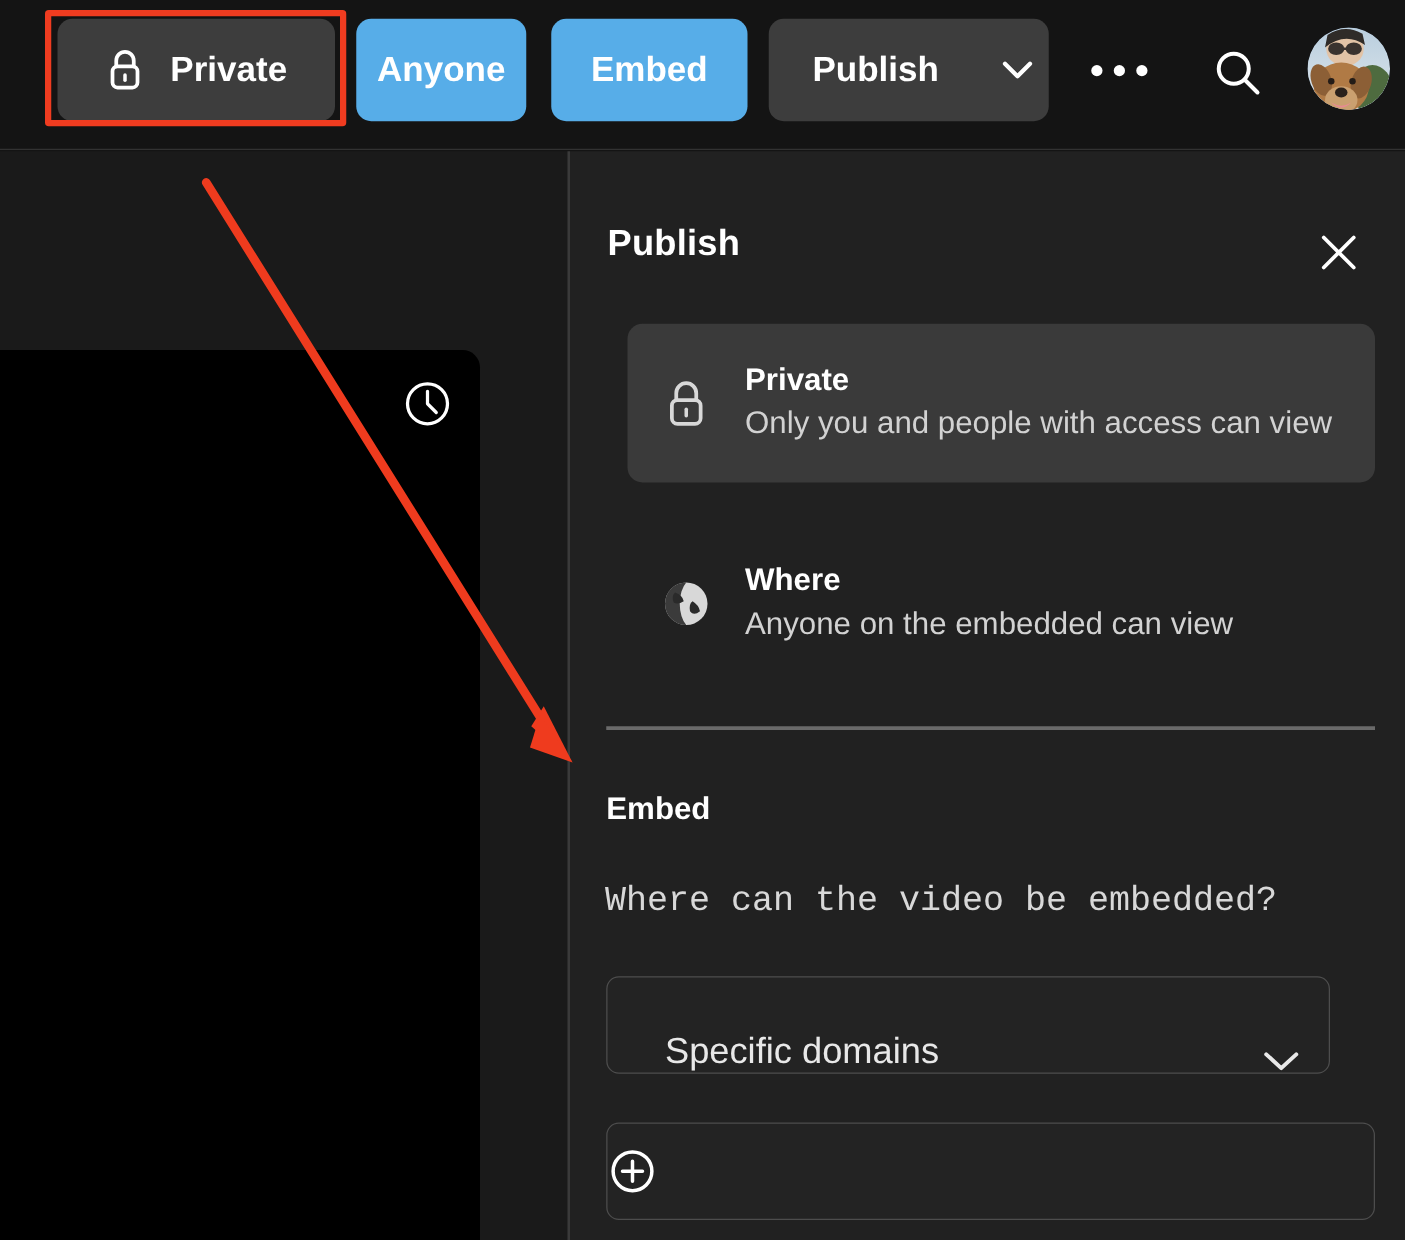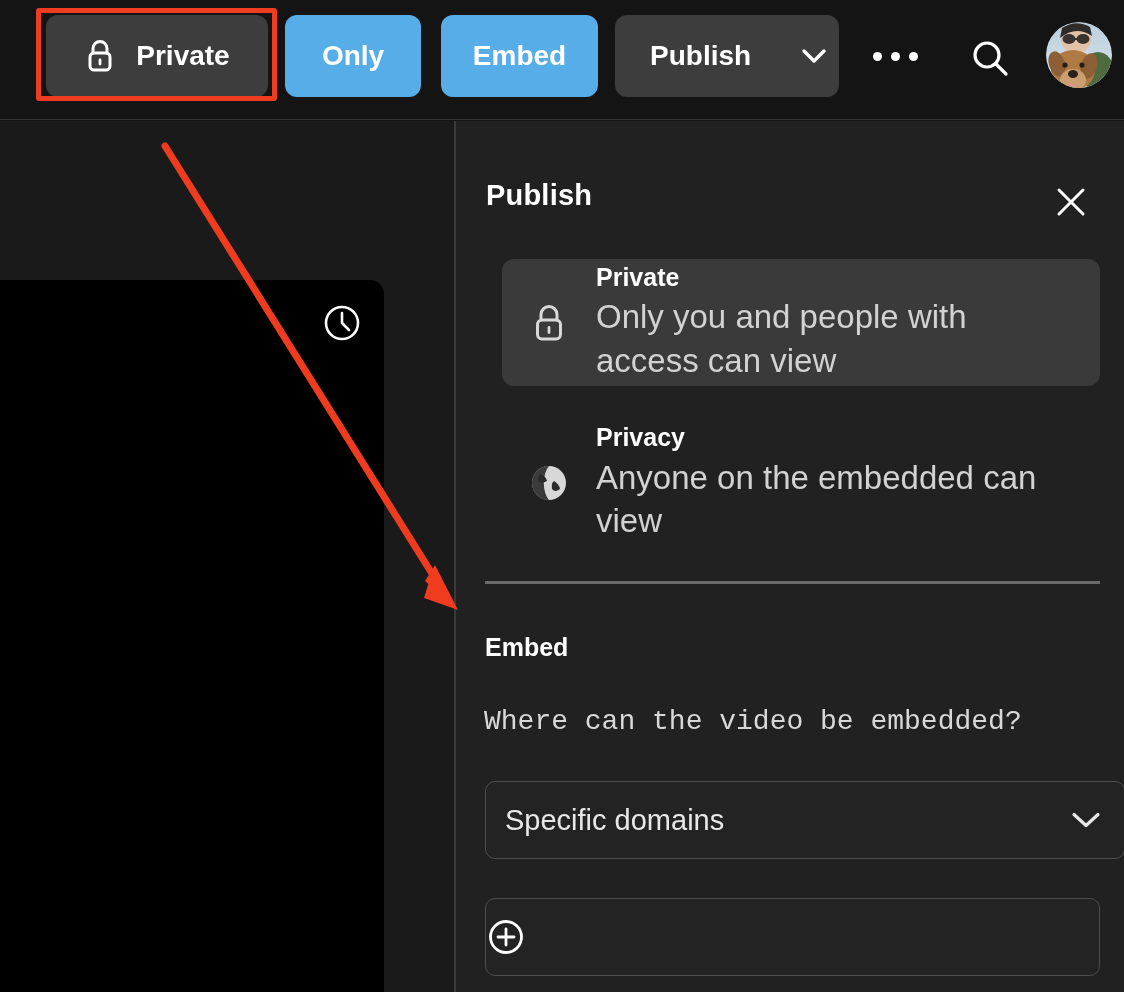--- a/index.html
+++ b/index.html
@@ -105,41 +105,41 @@
   .opt-private { top:138px; height:127px; background:#3a3a3a; }
   .opt-public  { top:302px; height:120px; background:transparent; }
 
   .opt-ico { width:94px; flex:0 0 94px; display:flex; justify-content:center; }
   .opt-txt { flex:1; padding-right:22px; }
   .opt-name {
     font-size:25px; font-weight:bold; color:#ffffff;
     line-height:1.15; margin-bottom:4px;
   }
   .opt-desc {
-    font-size:33px; color:#d2d2d2; line-height:1.32; font-weight:normal;
+    font-size:25px; color:#d2d2d2; line-height:1.32; font-weight:normal;
   }
 
   .hr {
     position:absolute; left:29px; top:460px; width:615px; height:3px;
     background:#6a6a6a;
   }
 
   .sec-title {
     position:absolute; left:29px; top:512px;
     font-size:25px; font-weight:bold; color:#ffffff;
   }
   .sec-question {
     position:absolute; left:28px; top:585px;
     font-size:28px; color:#d8d8d8; font-weight:normal;font-family:Liberation Mono, monospace;
   }
 
   .select-box {
-    position:absolute; left:29px; top:660px; width:640px; height:78px;
+    position:absolute; left:29px; top:660px; width:579px; height:78px;
     background:#232323; border:1px solid #4d4d4d; border-radius:10px;
-    display:flex; align-items:center; cursor:pointer;
+    display:flex; align-items:flex-end; cursor:pointer;padding-left:27px;
   }
   .select-val {
     flex:1; padding-left:19px; font-size:29px; color:#e8e8e8;
   }
   .select-chev { padding-right:23px; display:flex; }
 
   .domain-box {
     position:absolute; left:29px; top:777px; width:615px; height:78px;
     background:#232323; border:1px solid #4d4d4d; border-radius:10px;
     display:flex; align-items:center;
@@ -173,21 +173,21 @@
         <svg width="32" height="36" viewBox="0 0 32 36" fill="none">
           <path d="M9 15 V10.5 a7 7 0 0 1 14 0 V15" stroke="#fff" stroke-width="3" stroke-linecap="round"></path>
           <rect x="6" y="15" width="20" height="17" rx="4" stroke="#fff" stroke-width="3" fill="none"></rect>
           <rect x="14.6" y="20.5" width="2.8" height="7" rx="1.4" fill="#fff"></rect>
         </svg>
       </span>
       <span>Private</span>
     </button>
 
     <button class="tb-btn tb-blue btn-share">
-      <span>Only</span>
+      <span>Anyone</span>
     </button>
 
     <button class="tb-btn tb-blue btn-embed">
       <span>Embed</span>
     </button>
 
     <button class="tb-btn tb-dark btn-publish">
       <span>Publish</span>
       <span class="chev-pub">
         <svg width="26" height="16" viewBox="0 0 26 16" fill="none">
@@ -286,21 +286,21 @@
     <div class="opt opt-public">
       <div class="opt-ico">
         <svg width="42" height="42" viewBox="0 0 42 42">
           <circle cx="21" cy="21" r="17" fill="#d8d8d8"></circle>
           <path d="M21 4 a17 17 0 0 0 0 34 a11 20 0 0 1 0 -34 z" fill="#2a2a2a" opacity="0.9"></path>
           <path d="M12 12 q6 2 7 7 q-5 3 -8 1 q-2 -5 1 -8z" fill="#2a2a2a"></path>
           <path d="M26 19 q5 3 6 8 q-5 4 -8 0 q-1 -6 2 -8z" fill="#2a2a2a"></path>
         </svg>
       </div>
       <div class="opt-txt">
-        <div class="opt-name">Privacy</div>
+        <div class="opt-name">Where</div>
         <div class="opt-desc">Anyone on the embedded can view</div>
       </div>
     </div>
 
     <div class="hr"></div>
 
     <div class="sec-title">Embed</div>
     <div class="sec-question">Where can the video be embedded?</div>
 
     <div class="select-box">

